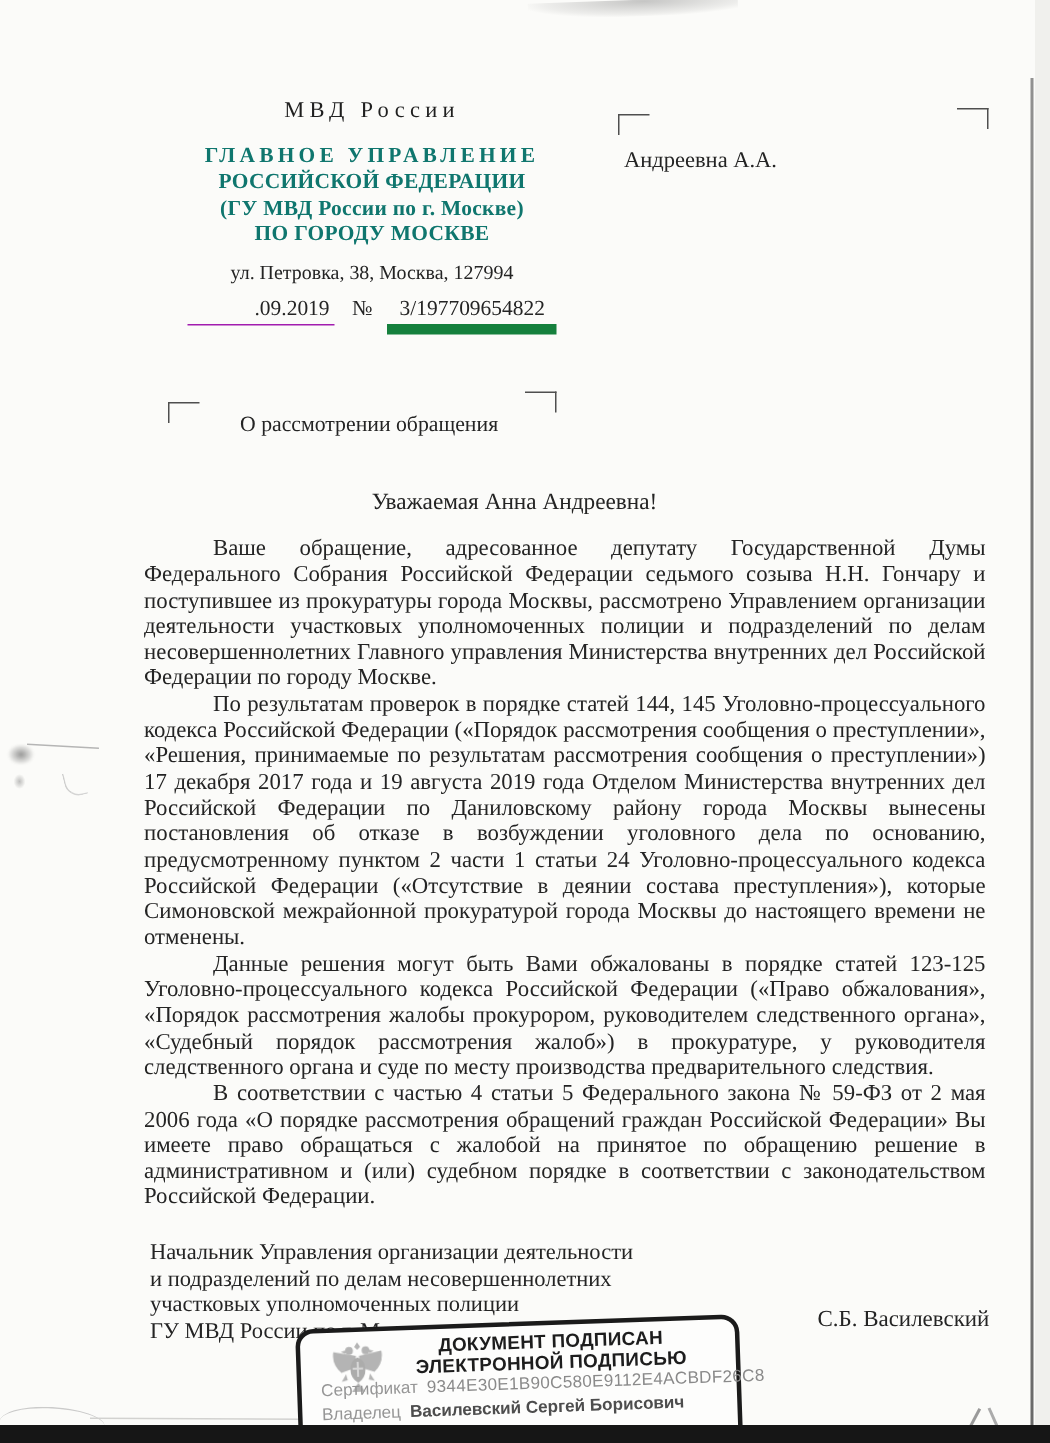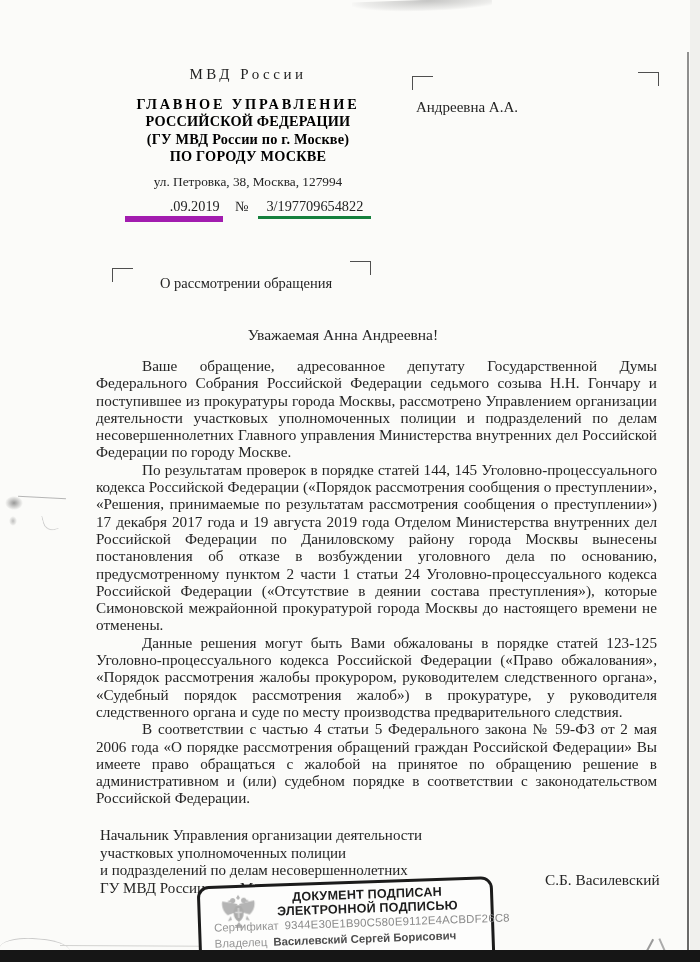--- a/index.html
+++ b/index.html
@@ -13,27 +13,27 @@
   }
   
   .letterhead{
     position:absolute;left:100px;top:66px;width:296px;
     text-align:center;
   }
   .org-short{
     font-size:15px;font-weight:normal;letter-spacing:3.5px;
     margin-bottom:13px;color:#1f1f1f;
   }
-  .org-name{font-weight:bold;font-size:14.3px;line-height:17.4px;color:#000000;letter-spacing:.2px;}
+  .org-name{font-weight:bold;font-size:14.3px;line-height:17.4px;color:#0f766e;letter-spacing:.2px;}
   .org-name .spaced{letter-spacing:2.8px;}
   .lh-address{margin-top:7px;font-size:13.3px;line-height:17px;}
   .ref-line{margin-top:8px;font-size:14.3px;white-space:nowrap;}
-  .u-date{display:inline-block;width:95px;text-align:right;border-bottom:6px solid #a21caf;padding-right:3px;padding-bottom:1px;}
+  .u-date{display:inline-block;width:95px;text-align:right;border-bottom:1px solid #a21caf;padding-right:3px;padding-bottom:1px;}
   .no-label{margin:0 10px 0 12px;}
-  .u-num{display:inline-block;border-bottom:3px solid #15803d;padding:0 8px 1px 8px;font-family:Liberation Serif, serif;}
+  .u-num{display:inline-block;border-bottom:7px solid #15803d;padding:0 8px 1px 8px;font-family:Liberation Serif, serif;}
   
   .addressee{position:absolute;left:416px;top:99px;font-size:15px;}
   .bracket{position:absolute;width:20px;height:13px;}
   .bracket.tl{border-top:1.5px solid #4f4f4f;border-left:1.5px solid #4f4f4f;}
   .bracket.tr{border-top:1.5px solid #4f4f4f;border-right:1.5px solid #4f4f4f;}
   .b-addr-l{left:412px;top:76px;}
   .b-addr-r{left:638px;top:72px;}
   .b-subj-l{left:112px;top:268px;}
   .b-subj-r{left:350px;top:261px;}
   .subject{position:absolute;left:160px;top:275px;font-size:14.5px;}
@@ -123,22 +123,22 @@
   <div class="salutation">Уважаемая Анна Андреевна!</div>
   <div class="body-text">
     <p>Ваше обращение, адресованное депутату Государственной Думы Федерального Собрания Российской Федерации седьмого созыва Н.Н. Гончару и поступившее из прокуратуры города Москвы, рассмотрено Управлением организации деятельности участковых уполномоченных полиции и подразделений по делам несовершеннолетних Главного управления Министерства внутренних дел Российской Федерации по городу Москве.</p>
     <p>По результатам проверок в порядке статей 144, 145 Уголовно-процессуального кодекса Российской Федерации («Порядок рассмотрения сообщения о преступлении», «Решения, принимаемые по результатам рассмотрения сообщения о преступлении») 17 декабря 2017 года и 19 августа 2019 года Отделом Министерства внутренних дел Российской Федерации по Даниловскому району города Москвы вынесены постановления об отказе в возбуждении уголовного дела по основанию, предусмотренному пунктом 2 части 1 статьи 24 Уголовно-процессуального кодекса Российской Федерации («Отсутствие в деянии состава преступления»), которые Симоновской межрайонной прокуратурой города Москвы до настоящего времени не отменены.</p>
     <p>Данные решения могут быть Вами обжалованы в порядке статей 123-125 Уголовно-процессуального кодекса Российской Федерации («Право обжалования», «Порядок рассмотрения жалобы прокурором, руководителем следственного органа», «Судебный порядок рассмотрения жалоб») в прокуратуре, у руководителя следственного органа и суде по месту производства предварительного следствия.</p>
     <p>В соответствии с частью 4 статьи 5 Федерального закона № 59-ФЗ от 2 мая 2006 года «О порядке рассмотрения обращений граждан Российской Федерации» Вы имеете право обращаться с жалобой на принятое по обращению решение в административном и (или) судебном порядке в соответствии с законодательством Российской Федерации.</p>
   </div>
 
   <div class="sig-block">
     <div>Начальник Управления организации деятельности</div>
+    <div>и подразделений по делам несовершеннолетних</div>
     <div>участковых уполномоченных полиции</div>
-    <div>и подразделений по делам несовершеннолетних</div>
     <div>ГУ МВД России по г. Москве</div>
   </div>
   <div class="signer">С.Б. Василевский</div>
 
   <div class="stamp">
     <svg class="stamp-emblem" viewBox="0 0 40 38" xmlns="http://www.w3.org/2000/svg">
       <g fill="#999999">
         <path d="M20 3 l2 3 -2 2 -2-2 z"></path>
         <circle cx="14.5" cy="8.5" r="2.6"></circle>
         <circle cx="25.5" cy="8.5" r="2.6"></circle>

